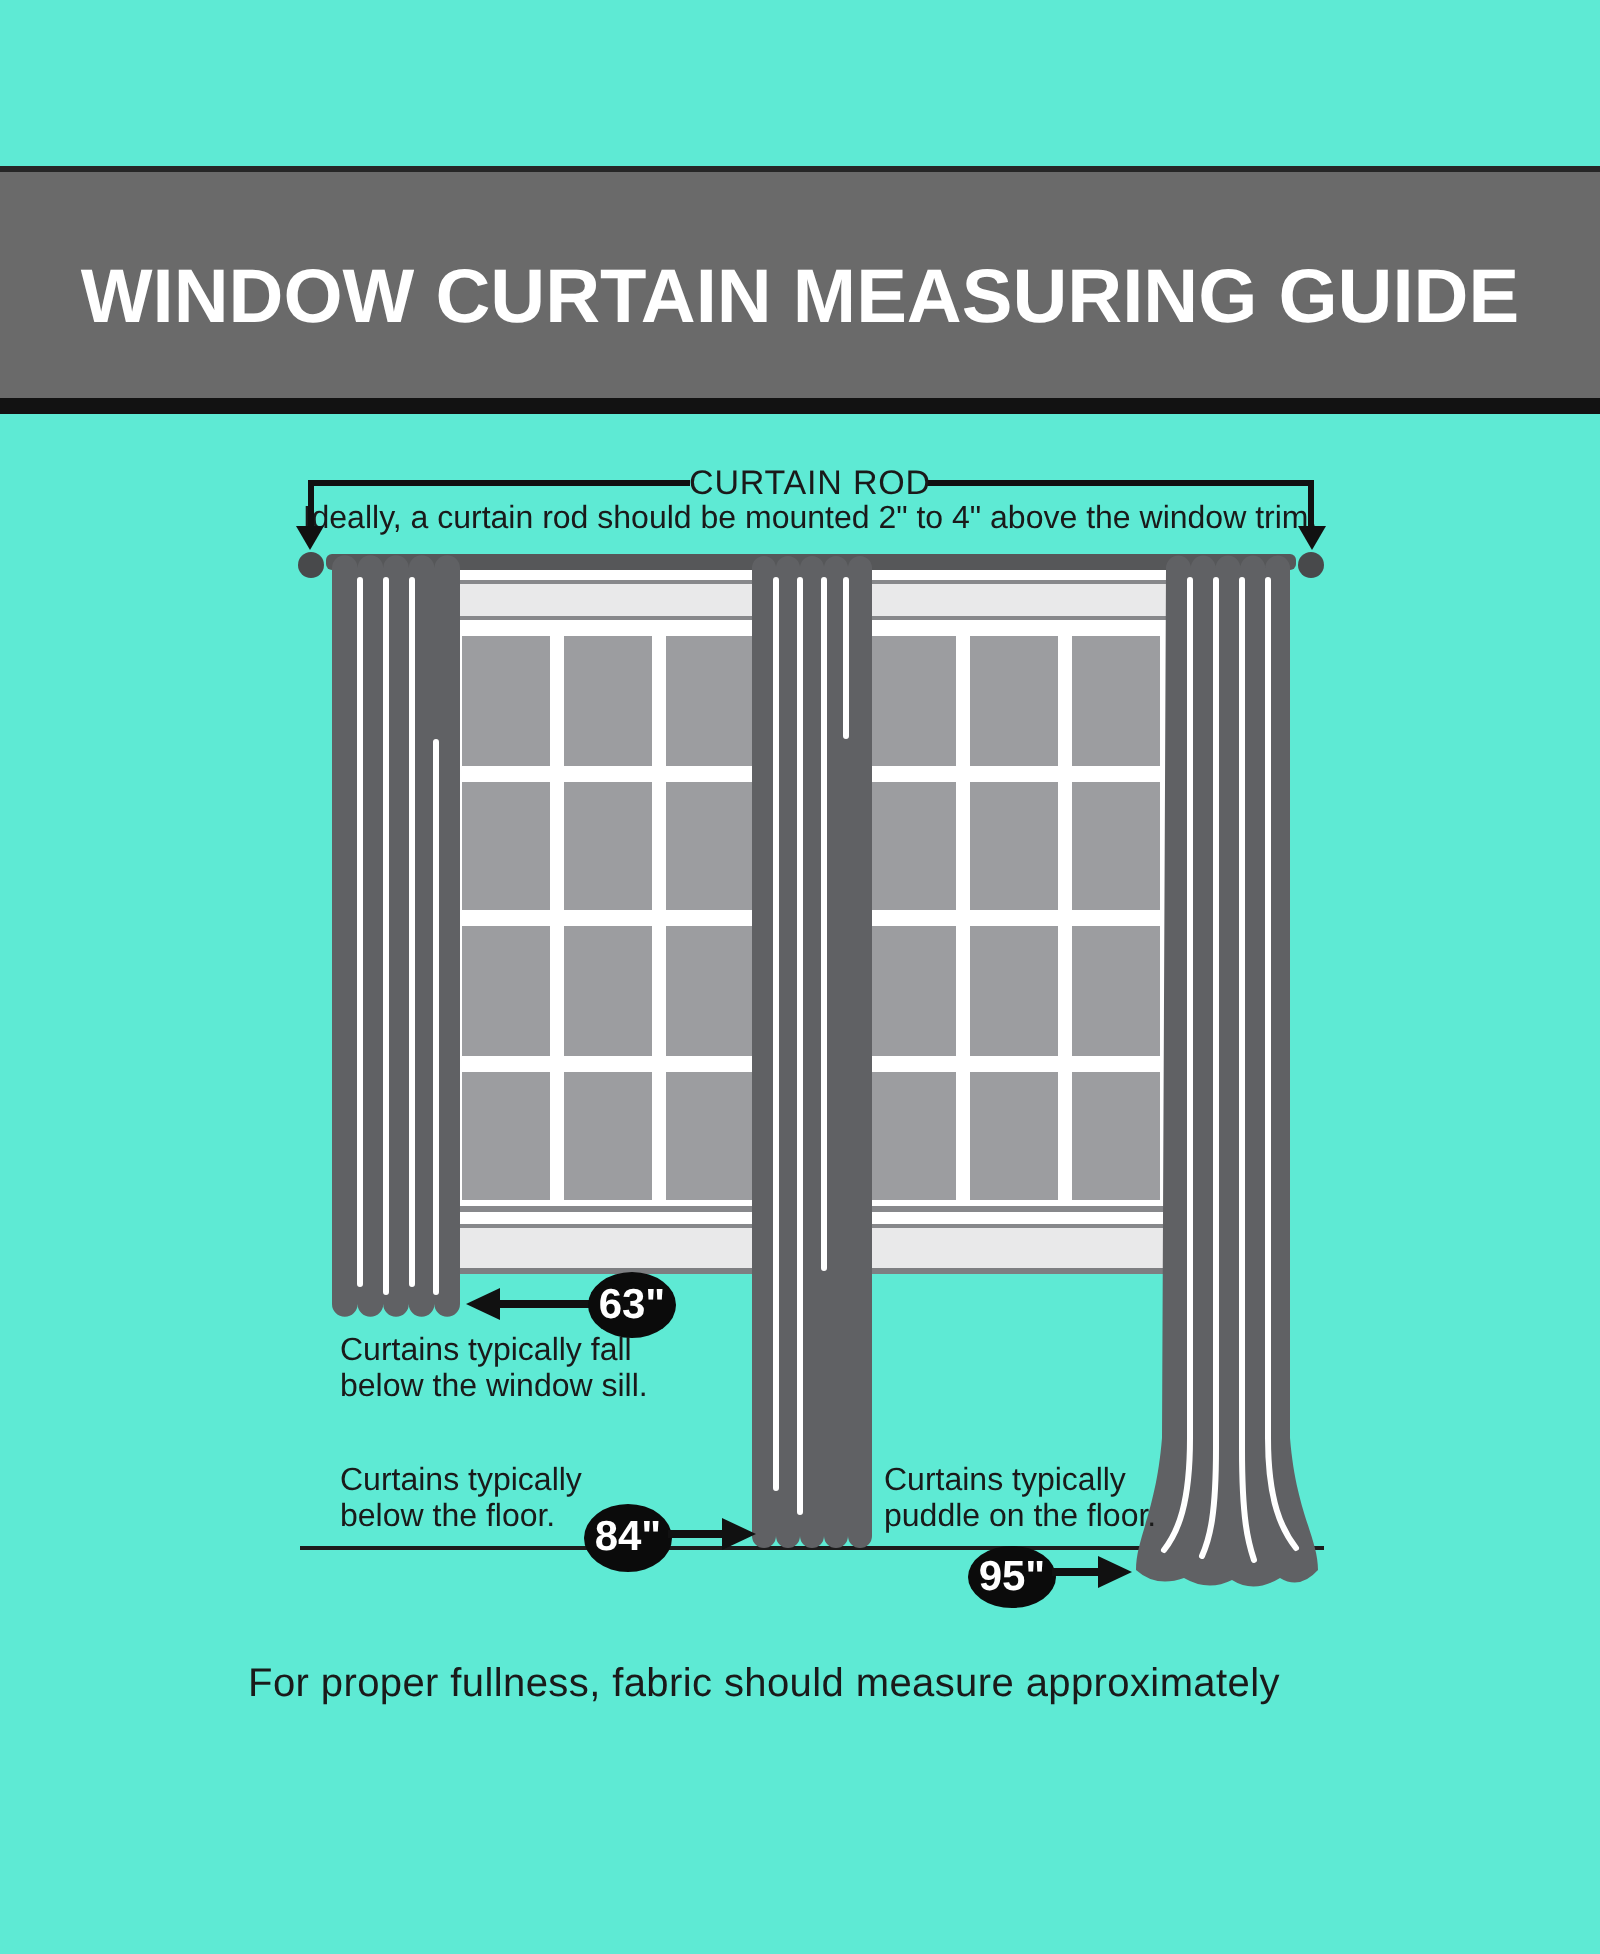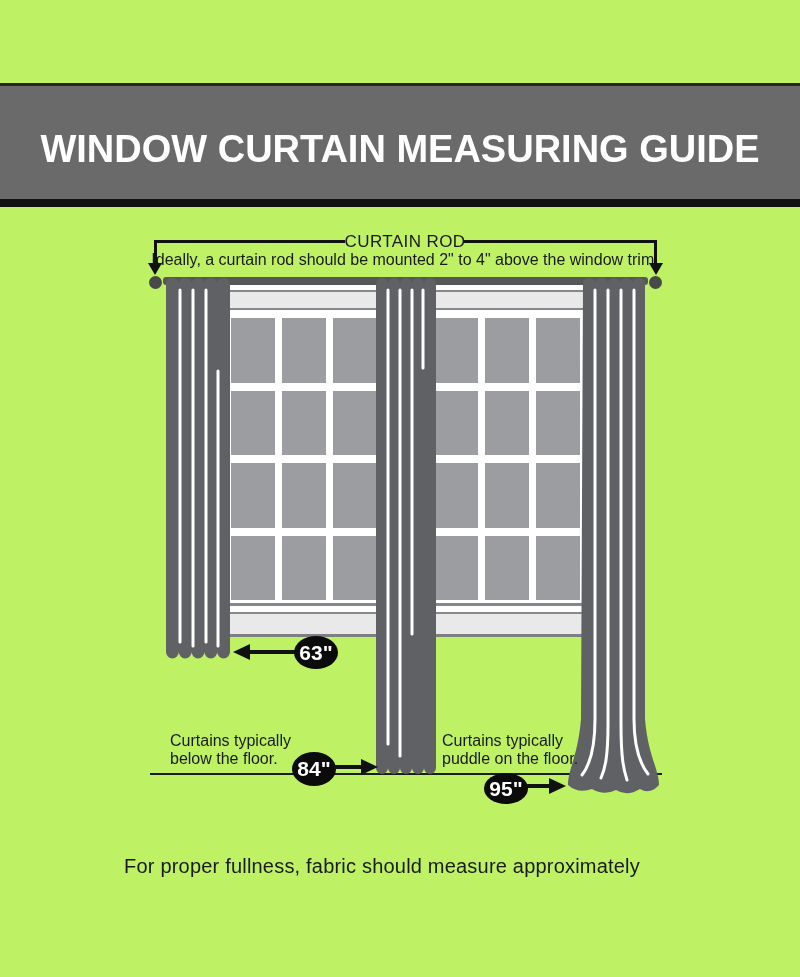--- a/index.html
+++ b/index.html
@@ -1,16 +1,16 @@
 <!DOCTYPE html>
 <html><head>
 <meta charset="utf-8">
 <style>
   html,body{margin:0;padding:0;background:#fff;}
-  .stage{position:relative;width:800px;height:977px;background:#bef264;overflow:hidden;
+  .stage{position:relative;width:800px;height:977px;background:#5eead4;overflow:hidden;
          font-family:"Liberation Sans","DejaVu Sans",sans-serif;color:#1a1a1a;}
   .abs{position:absolute;}
 
   
   .banner{left:0;top:83px;width:800px;height:116px;background:#6a6a6a;border-top:3px solid #262626;
           box-sizing:border-box;display:flex;align-items:center;justify-content:center;}
   .banner-title{color:#fff;font-weight:bold;font-size:38px;letter-spacing:0px;padding-top:14px;}
   .banner-bottom{left:0;top:199px;width:800px;height:8px;background:#121212;}
 
   
@@ -40,21 +40,21 @@
             border-top:2px solid #87888b;border-bottom:3px solid #7e7f82;box-sizing:border-box;}
 
   .floor-line{left:150px;top:773px;width:512px;height:2px;background:#1c1c1c;}
 
   
   .caption{font-size:16px;line-height:18px;}
   .oval{background:#0b0b0b;border-radius:50%;display:flex;align-items:center;justify-content:center;
         color:#fff;font-weight:bold;font-size:21px;overflow:visible;}
   .mline{height:4px;background:#111;}
 
-  .footer{left:82px;top:830px;width:600px;text-align:center;font-size:20px;line-height:24px;letter-spacing:.2px;margin-top:24px;}
+  .footer{left:82px;top:830px;width:600px;text-align:center;font-size:20px;line-height:24px;letter-spacing:.2px;}
 </style>
 </head>
 <body>
 
 <div class="stage">
 
   <div class="abs banner">
     <div class="banner-title">WINDOW CURTAIN MEASURING GUIDE</div>
   </div>
   <div class="abs banner-bottom"></div>
@@ -121,20 +121,24 @@
   </svg>
 
   <svg class="abs" style="left:565px;top:274px;" width="95" height="529" viewBox="0 0 95 529">
     <path d="M18,10 a6.2,6.2 0 0 1 12.4,0 a6.2,6.2 0 0 1 12.4,0 a6.2,6.2 0 0 1 12.4,0 a6.2,6.2 0 0 1 12.4,0 a6.2,6.2 0 0 1 12.4,0 L80,445 C83,482 94,495 94,511 Q85,521 75,515 Q62,523 51,516 Q39,522 27,515 Q13,520 3,511 C3,495 13,482 16,445 Z" fill="#606164"></path>
     <path d="M30,16 V445 C30,478 24,492 17,501 M43,16 V450 C43,483 40,495 36,504 M56,16 V450 C56,486 59,497 62,506 M69,16 V445 C69,477 76,491 83,500" stroke="#fff" stroke-width="3" stroke-linecap="round" fill="none"></path>
   </svg>
 
   <div class="abs arrow-left" style="left:233px;top:644px;"></div>
   <div class="abs mline" style="left:248px;top:650px;width:50px;"></div>
   <div class="abs oval" style="left:294px;top:636px;width:44px;height:33px;">63"</div>
+  <div class="abs caption" style="left:170px;top:667px;">
+    <div>Curtains typically fall</div>
+    <div>below the window sill.</div>
+  </div>
 
   <div class="abs caption" style="left:170px;top:732px;">
     <div>Curtains typically</div>
     <div>below the floor.</div>
   </div>
   <div class="abs oval" style="left:292px;top:752px;width:44px;height:34px;">84"</div>
   <div class="abs mline" style="left:334px;top:765px;width:28px;"></div>
   <div class="abs arrow-right" style="left:361px;top:759px;"></div>
 
   <div class="abs caption" style="left:442px;top:732px;">

